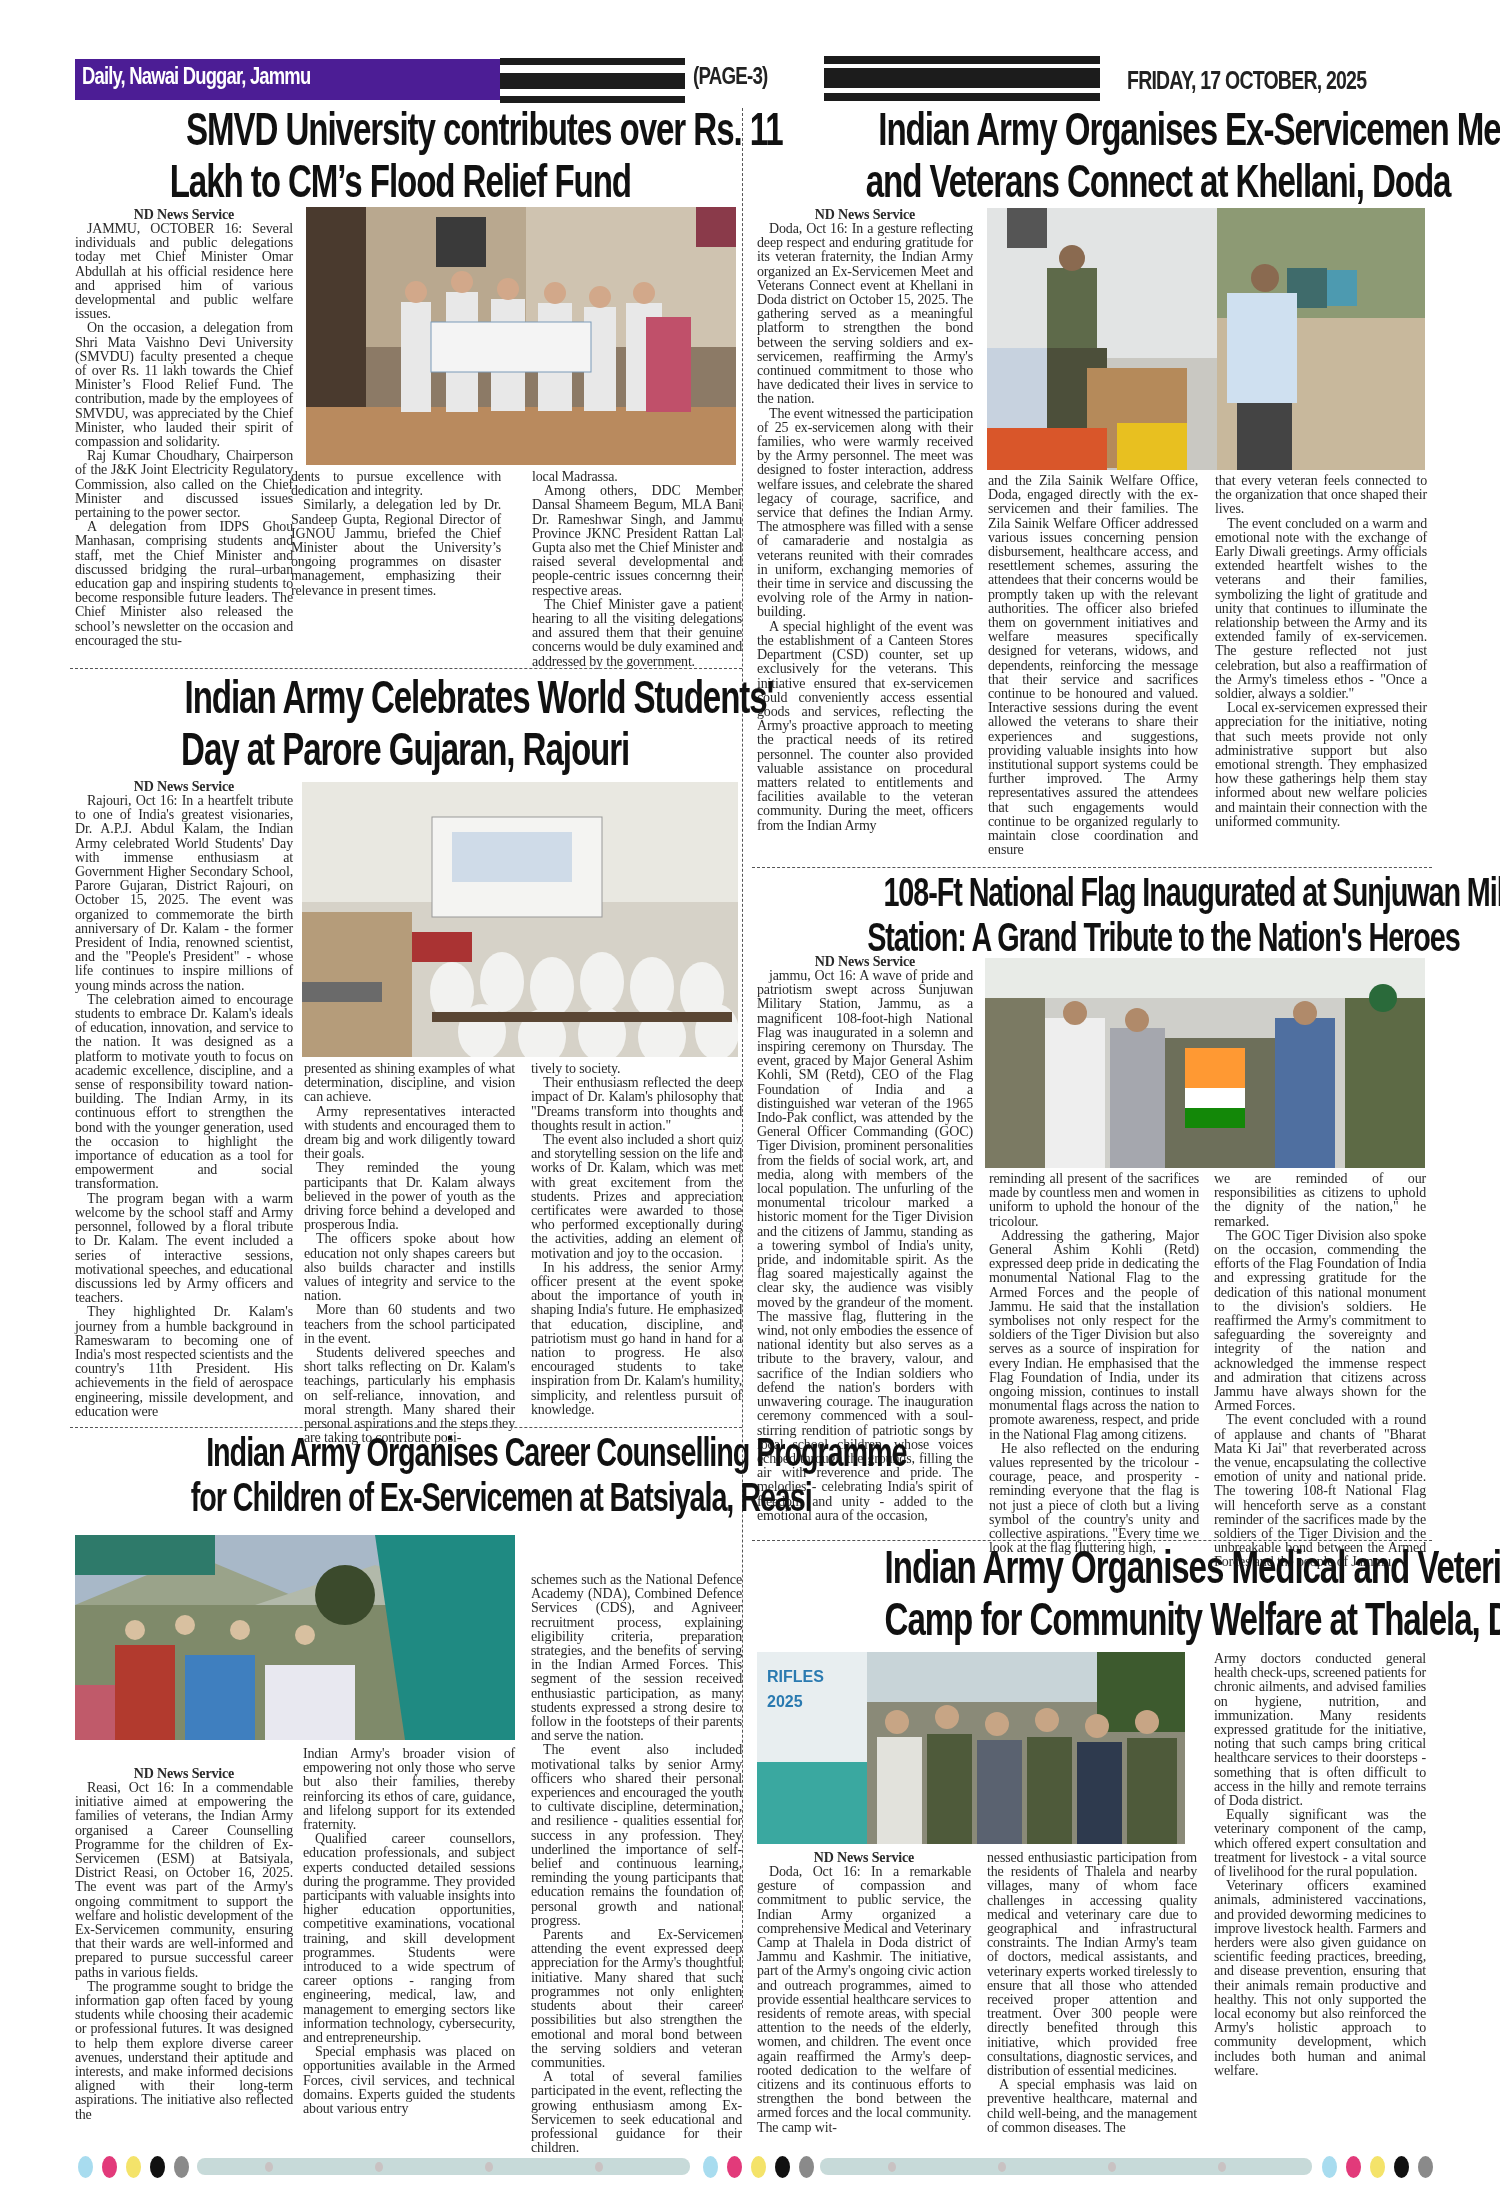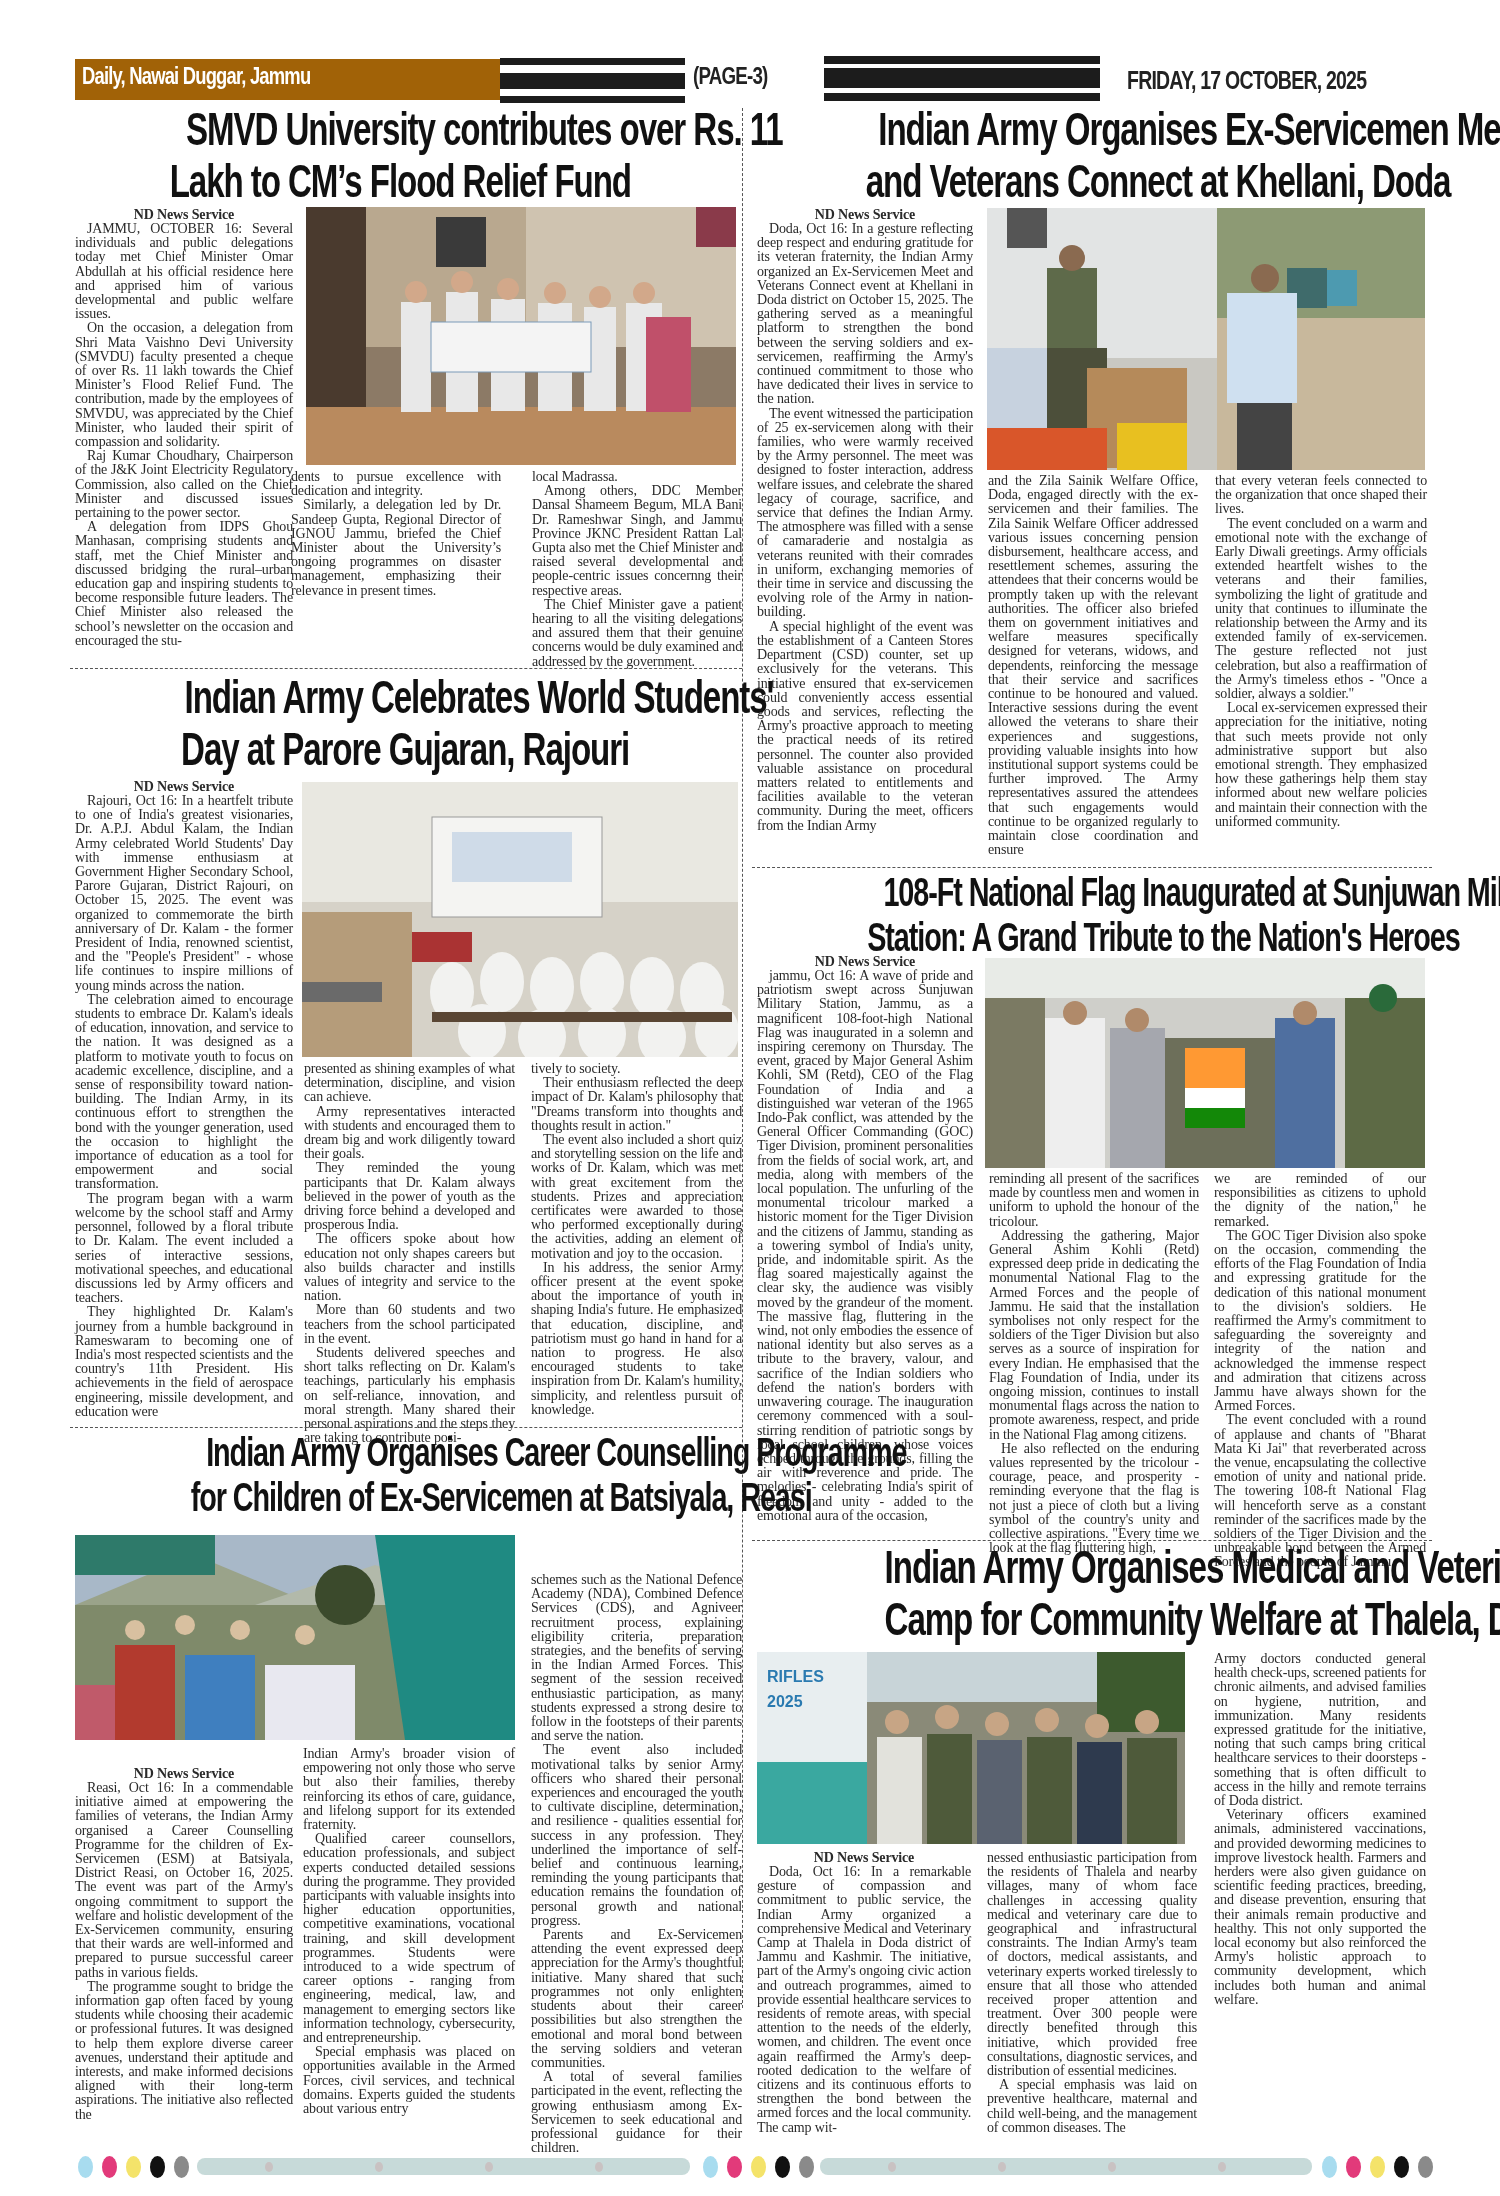--- a/index.html
+++ b/index.html
@@ -1,20 +1,20 @@
 <!DOCTYPE html>
 <html><head>
 <meta charset="utf-8">
 <style>
   * { box-sizing: border-box; margin: 0; padding: 0; }
   html, body { width: 1500px; height: 2196px; background: #ffffff; overflow: hidden; }
   body { position: relative; font-family: "DejaVu Serif", serif; color: #222; }
 
   
-  .mast-box { position: absolute; left: 75px; top: 59px; width: 425px; height: 41px; background: #a16207; }
+  .mast-box { position: absolute; left: 75px; top: 59px; width: 425px; height: 41px; background: #4c1d95; }
   .mast-title { position: absolute; left: 7px; top: 4px; color: #fff; font-family: "Liberation Sans", sans-serif; font-weight: bold; font-size: 23px; letter-spacing: -1px; transform: scaleX(0.8); transform-origin: left center; white-space: nowrap; }
   .stripe { position: absolute; background: #1c1c1c; }
   .page-label { position: absolute; left: 693px; top: 62px; font-family: "Liberation Sans", sans-serif; font-weight: bold; font-size: 24px; letter-spacing: -1px; transform: scaleX(0.78); transform-origin: left center; color: #222; white-space: nowrap; }
   .date-label { position: absolute; left: 1127px; top: 66px; font-family: "Liberation Sans", sans-serif; font-weight: bold; font-size: 25px; letter-spacing: -1px; transform: scaleX(0.78); transform-origin: left center; color: #222; white-space: nowrap; }
 
   
   .headline { position: absolute; text-align: center; font-family: "Liberation Sans", sans-serif; font-weight: bold; color: #111; line-height: 1.12; letter-spacing: -1.5px; }
   .headline .inner { display: inline-block; transform: scaleX(0.72); transform-origin: center top; white-space: nowrap; }
   .hl-big { font-size: 46px; }
   .hl-med { font-size: 40px; }
@@ -331,20 +331,21 @@
 <div class="col" style="left:757px;top:1851px;width:214px;">
   <span class="byline">ND News Service</span>
   <p>Doda, Oct 16: In a remarkable gesture of compassion and commitment to public service, the Indian Army organized a comprehensive Medical and Veterinary Camp at Thalela in Doda district of Jammu and Kashmir. The initiative, part of the Army's ongoing civic action and outreach programmes, aimed to provide essential healthcare services to residents of remote areas, with special attention to the needs of the elderly, women, and children. The event once again reaffirmed the Army's deep-rooted dedication to the welfare of citizens and its continuous efforts to strengthen the bond between the armed forces and the local community. The camp wit-</p>
 </div>
 <div class="col" style="left:987px;top:1851px;width:210px;">
   <p style="text-indent:0">nessed enthusiastic participation from the residents of Thalela and nearby villages, many of whom face challenges in accessing quality medical and veterinary care due to geographical and infrastructural constraints. The Indian Army's team of doctors, medical assistants, and veterinary experts worked tirelessly to ensure that all those who attended received proper attention and treatment. Over 300 people were directly benefited through this initiative, which provided free consultations, diagnostic services, and distribution of essential medicines.</p>
   <p>A special emphasis was laid on preventive healthcare, maternal and child well-being, and the management of common diseases. The</p>
 </div>
 <div class="col" style="left:1214px;top:1652px;width:212px;">
   <p style="text-indent:0">Army doctors conducted general health check-ups, screened patients for chronic ailments, and advised families on hygiene, nutrition, and immunization. Many residents expressed gratitude for the initiative, noting that such camps bring critical healthcare services to their doorsteps - something that is often difficult to access in the hilly and remote terrains of Doda district.</p>
+  <p>Equally significant was the veterinary component of the camp, which offered expert consultation and treatment for livestock - a vital source of livelihood for the rural population.</p>
   <p>Veterinary officers examined animals, administered vaccinations, and provided deworming medicines to improve livestock health. Farmers and herders were also given guidance on scientific feeding practices, breeding, and disease prevention, ensuring that their animals remain productive and healthy. This not only supported the local economy but also reinforced the Army's holistic approach to community development, which includes both human and animal welfare.</p>
 </div>
 
 <div id="footer-bar">
     <div class="dot" style="left: 78px; background: rgb(168, 220, 239);"></div>
     <div class="dot" style="left: 102px; background: rgb(226, 58, 122);"></div>
     <div class="dot" style="left: 126px; background: rgb(244, 227, 106);"></div>
     <div class="dot" style="left: 150px; background: rgb(17, 17, 17);"></div>
     <div class="dot" style="left: 174px; background: rgb(138, 138, 138);"></div>
     <div class="dot" style="left: 703px; background: rgb(168, 220, 239);"></div>

